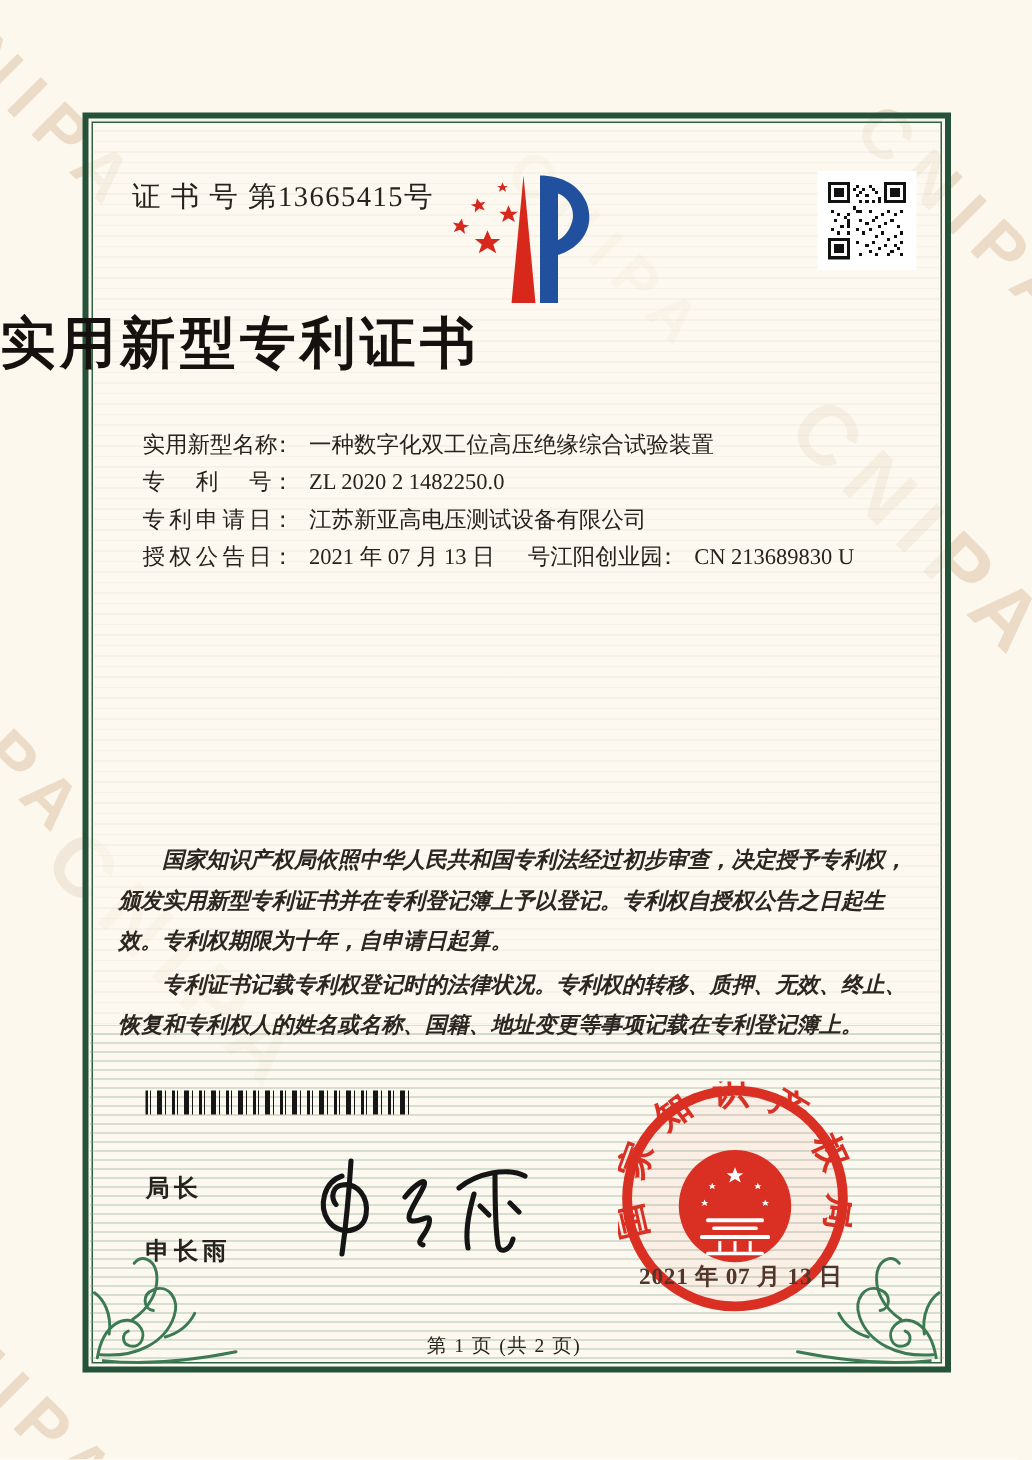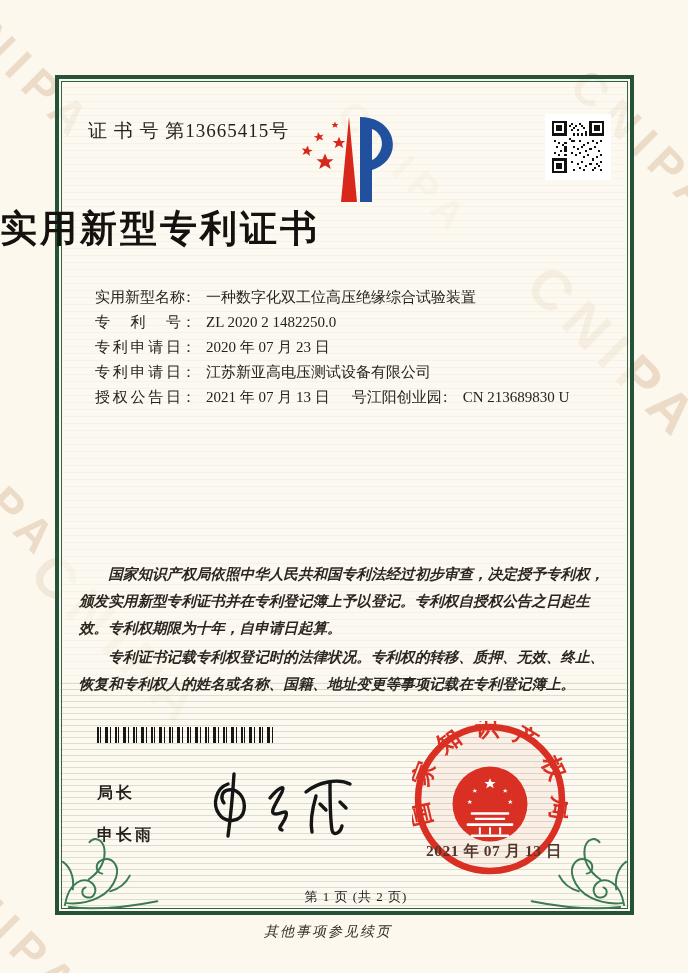--- a/index.html
+++ b/index.html
@@ -43,21 +43,21 @@
     background:repeating-linear-gradient(90deg,#161616 0 2px,transparent 2px 3px,
       #161616 3px 4px,transparent 4px 8px,#161616 8px 11px,transparent 11px 13px,
       #161616 13px 14px,transparent 14px 18px);}
   .commissioner{left:97px;top:785px;font-family:"Liberation Sans","DejaVu Sans",sans-serif;
          font-size:16px;font-weight:600;letter-spacing:3px;line-height:1;}
   .commissioner .name{margin-top:26px;}
   .signature{left:198px;top:770px;width:178px;height:74px;}
   .seal{left:412px;top:721px;width:156px;height:156px;z-index:3;}
   .seal-date{left:426px;top:841px;width:140px;z-index:4;font-size:15.5px;font-weight:700;
          color:#53362b;letter-spacing:0.5px;white-space:nowrap;}
-  .page-no{left:256px;top:888px;width:200px;text-align:center;font-size:13px;letter-spacing:1px;}
+  .page-no{left:236px;top:888px;width:200px;text-align:center;font-size:13px;letter-spacing:1px;}
   .footer-note{left:0;top:923px;width:656px;text-align:center;font-size:14px;
          font-style:italic;letter-spacing:2px;color:#332e28;}
   .ornament{position:absolute;z-index:2;width:118px;height:118px;}
   .ornament-left{left:59px;top:793px;}
   .ornament-right{left:512px;top:793px;transform:scaleX(-1);}
 </style>
 </head>
 <body>
 
 <div class="page">
@@ -147,23 +147,20 @@
   <div class="abs title">实用新型专利证书</div>
 
   <div class="abs fields">
     <div class="frow">
       <span class="flabel">实用新型名称</span><span class="colon">：</span><span class="fvalue">一种数字化双工位高压绝缘综合试验装置</span>
     </div>
     <div class="frow">
       <span class="flabel">专利号</span><span class="colon">：</span><span class="fvalue">ZL 2020 2 1482250.0</span>
     </div>
     <div class="frow">
-      <span class="flabel">专利申请日</span><span class="colon">：</span><span class="fvalue">2020 年 07 月 23 日</span>
-    </div>
-    <div class="frow">
       <span class="flabel">专利申请日</span><span class="colon">：</span><span class="fvalue">江苏新亚高电压测试设备有限公司</span>
     </div>
     <div class="frow">
       <span class="flabel">授权公告日</span><span class="colon">：</span><span class="fvalue">2021 年 07 月 13 日</span><span class="flabel grant-pair2">号江阳创业园</span><span class="colon">：</span><span class="fvalue">CN 213689830 U</span>
     </div>
   </div>
 
   <div class="abs paras">
     <p>国家知识产权局依照中华人民共和国专利法经过初步审查，决定授予专利权，颁发实用新型专利证书并在专利登记簿上予以登记。专利权自授权公告之日起生效。专利权期限为十年，自申请日起算。</p>
     <p>专利证书记载专利权登记时的法律状况。专利权的转移、质押、无效、终止、恢复和专利权人的姓名或名称、国籍、地址变更等事项记载在专利登记簿上。</p>
@@ -209,15 +206,14 @@
       <rect x="54" y="101" width="46" height="2.6" rx="1"></rect>
       <rect x="66" y="105" width="2" height="7"></rect>
       <rect x="76" y="105" width="2" height="7"></rect>
       <rect x="86" y="105" width="2" height="7"></rect>
       <rect x="58" y="112" width="38" height="2.4" rx="1"></rect>
     </g>
   </svg>
   <div class="abs seal-date">2021 年 07 月 13 日</div>
 
   <div class="abs page-no">第 1 页 (共 2 页)</div>
-  <div class="abs footer-note">其他事项参见续页</div>
 
 </div>
 
 </body></html>

